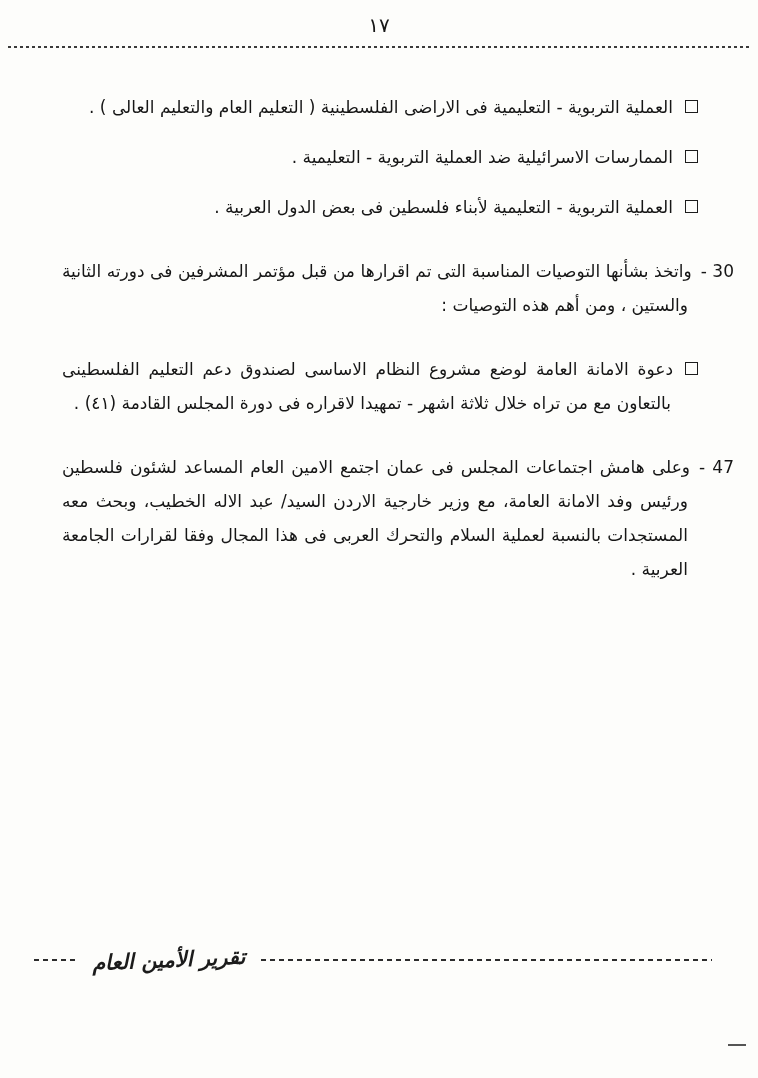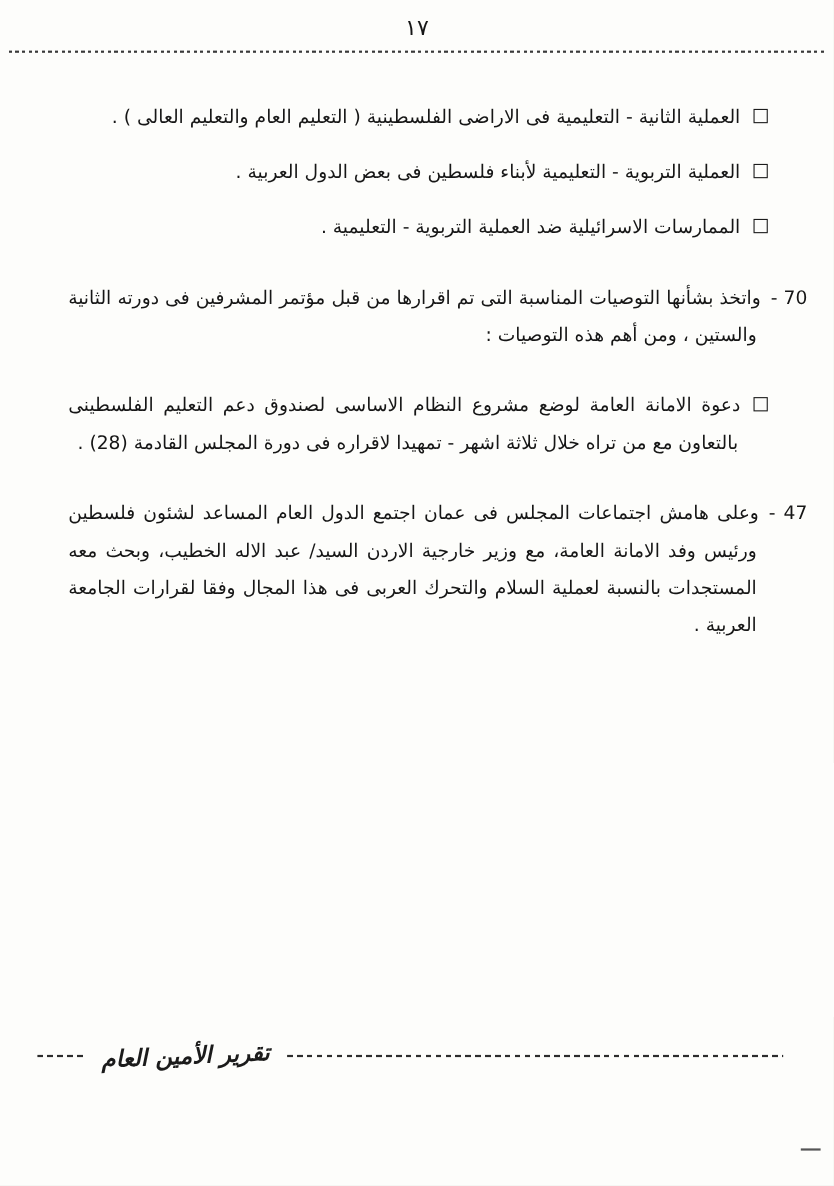--- a/index.html
+++ b/index.html
@@ -101,32 +101,32 @@
 <body>
 
 <div class="page">
 
   <div class="page-number">١٧</div>
 
   <div class="top-rule"></div>
 
   <div class="content">
 
-    <p class="bullet-item"><span class="square"></span><span>العملية الثانية - التعليمية فى الاراضى الفلسطينية ( التعليم العام والتعليم العالى ) .</span></p>
+    <p class="bullet-item"><span class="square"></span><span>العملية التربوية - التعليمية فى الاراضى الفلسطينية ( التعليم العام والتعليم العالى ) .</span></p>
+
+    <p class="bullet-item"><span class="square"></span><span>الممارسات الاسرائيلية ضد العملية التربوية - التعليمية .</span></p>
 
     <p class="bullet-item"><span class="square"></span><span>العملية التربوية - التعليمية لأبناء فلسطين فى بعض الدول العربية .</span></p>
 
-    <p class="bullet-item"><span class="square"></span><span>الممارسات الاسرائيلية ضد العملية التربوية - التعليمية .</span></p>
+    <p class="numbered-item"><span class="num">30 -</span><span>واتخذ بشأنها التوصيات المناسبة التى تم اقرارها من قبل مؤتمر المشرفين فى دورته الثانية والستين ، ومن أهم هذه التوصيات :</span></p>
 
-    <p class="numbered-item"><span class="num">70 -</span><span>واتخذ بشأنها التوصيات المناسبة التى تم اقرارها من قبل مؤتمر المشرفين فى دورته الثانية والستين ، ومن أهم هذه التوصيات :</span></p>
-
-    <p class="bullet-item"><span class="square"></span><span>دعوة الامانة العامة لوضع مشروع النظام الاساسى لصندوق دعم التعليم الفلسطينى بالتعاون مع من تراه خلال ثلاثة اشهر - تمهيدا لاقراره فى دورة المجلس القادمة (28) .</span></p>
+    <p class="bullet-item"><span class="square"></span><span>دعوة الامانة العامة لوضع مشروع النظام الاساسى لصندوق دعم التعليم الفلسطينى بالتعاون مع من تراه خلال ثلاثة اشهر - تمهيدا لاقراره فى دورة المجلس القادمة (٤١) .</span></p>
 
 
-    <p class="numbered-item"><span class="num">47 -</span><span>وعلى هامش اجتماعات المجلس فى عمان اجتمع الدول العام المساعد لشئون فلسطين ورئيس وفد الامانة العامة، مع وزير خارجية الاردن السيد/ عبد الاله الخطيب، وبحث معه المستجدات بالنسبة لعملية السلام والتحرك العربى فى هذا المجال وفقا لقرارات الجامعة العربية .</span></p>
+    <p class="numbered-item"><span class="num">47 -</span><span>وعلى هامش اجتماعات المجلس فى عمان اجتمع الامين العام المساعد لشئون فلسطين ورئيس وفد الامانة العامة، مع وزير خارجية الاردن السيد/ عبد الاله الخطيب، وبحث معه المستجدات بالنسبة لعملية السلام والتحرك العربى فى هذا المجال وفقا لقرارات الجامعة العربية .</span></p>
 
   </div>
 
   <div class="footer">
     <div class="rule-long"></div>
     <div class="signature">تقرير الأمين العام</div>
     <div class="rule-short"></div>
   </div>
 
   <div class="scan-mark"></div>

